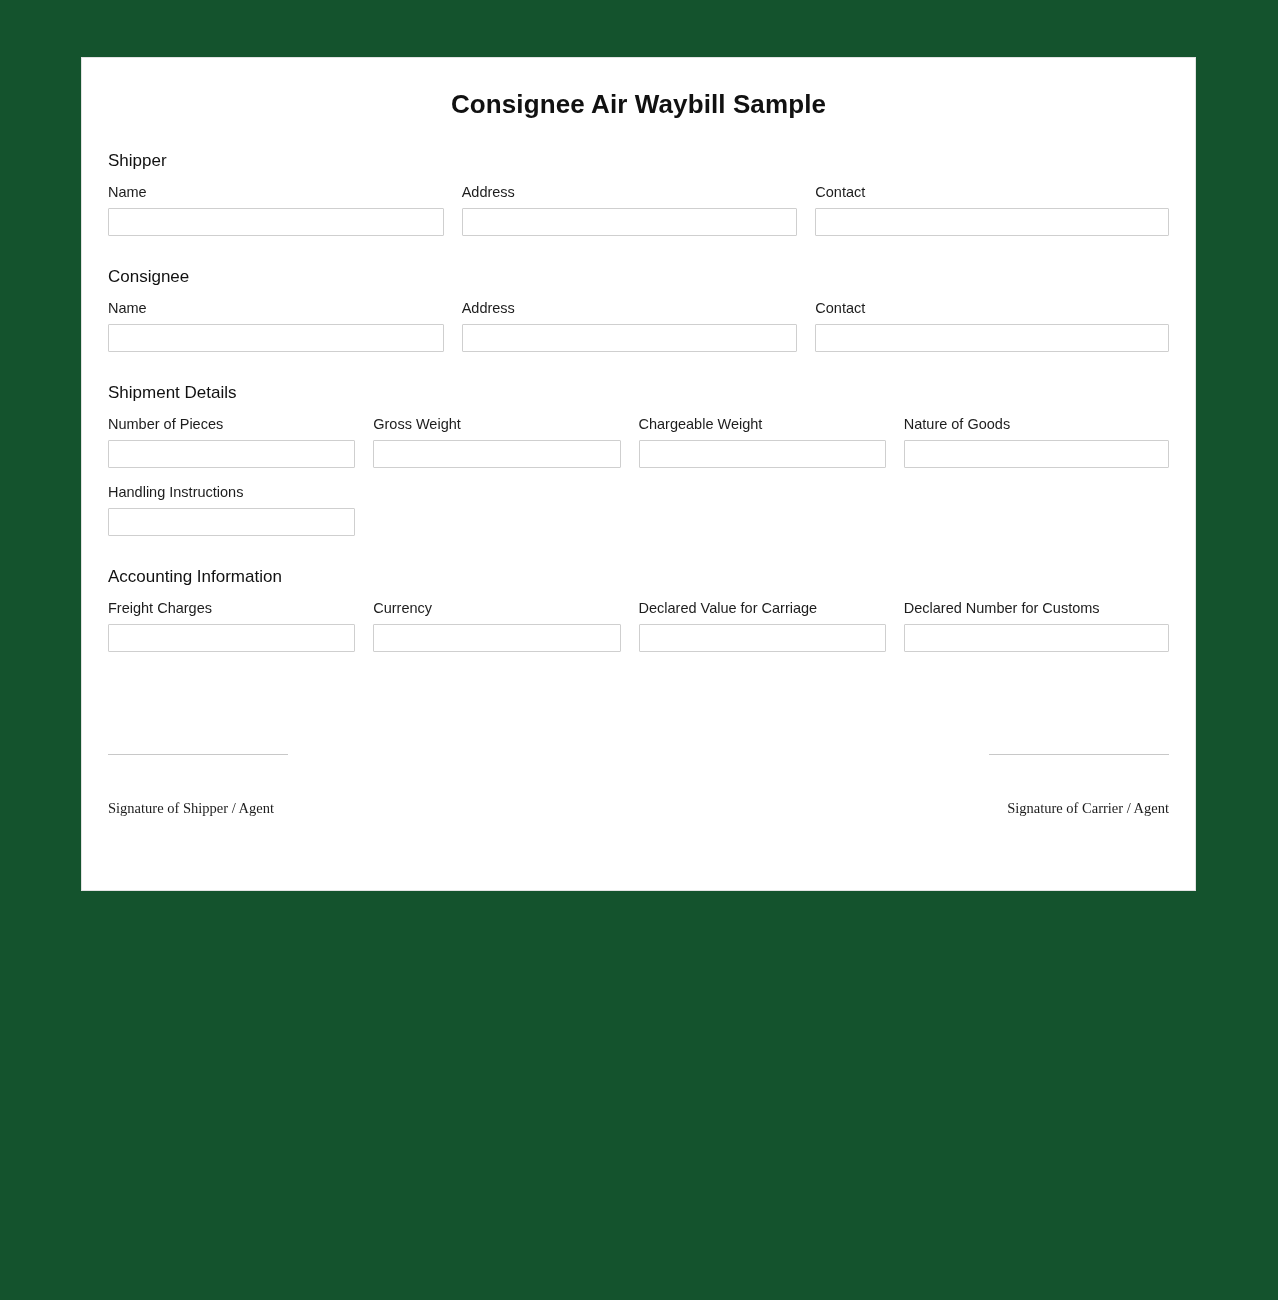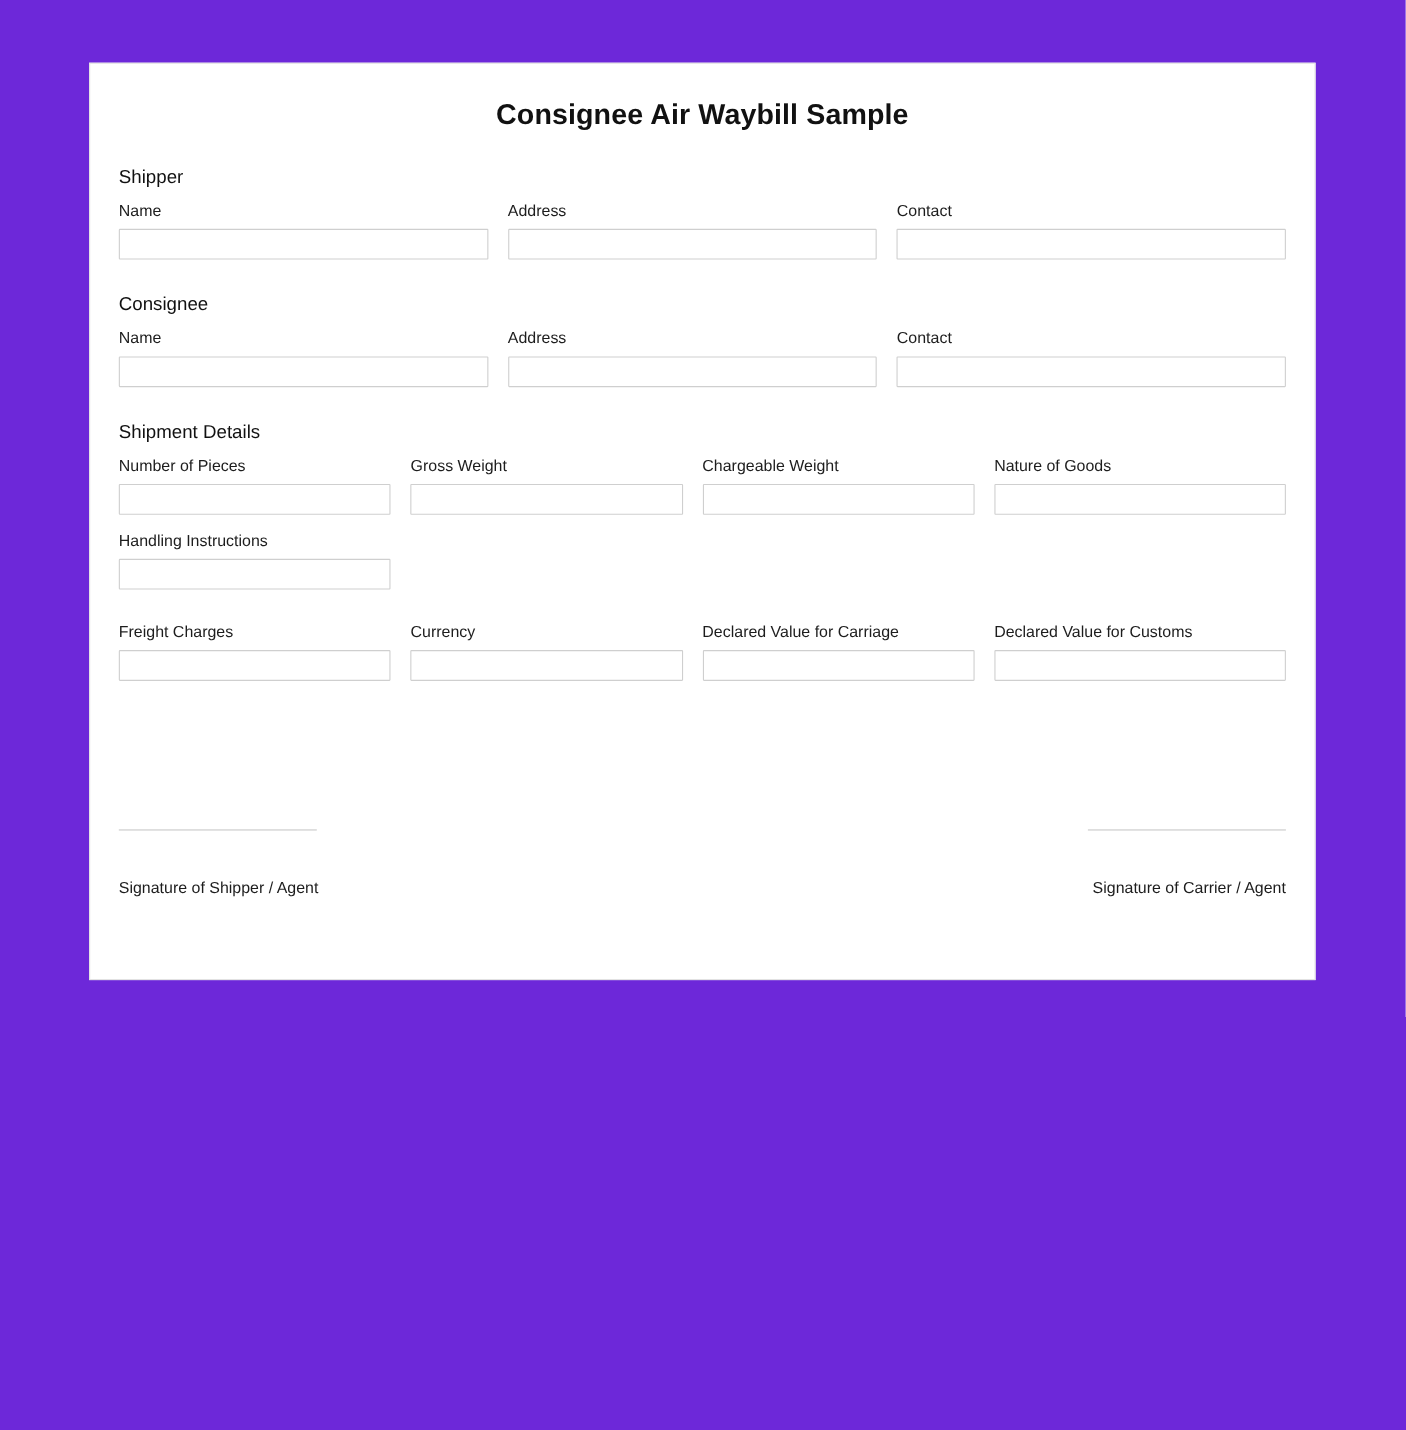--- a/index.html
+++ b/index.html
@@ -13,21 +13,21 @@
     height: 1300px;
     font-family: "Liberation Sans", sans-serif;
     color: #1a1a1a;
     -webkit-font-smoothing: antialiased;
   }
 
   .page {
     position: relative;
     width: 1278px;
     height: 1300px;
-    background: #6d28d9;
+    background: #14532d;
   }
 
   
   .card {
     position: absolute;
     left: 81px;
     top: 57px;
     width: 1115px;
     height: 834px;
     background: #ffffff;
@@ -117,20 +117,21 @@
     position: absolute;
     left: 26px;
     right: 26px;
     bottom: 16px;
     height: 120px;
   }
   .signature-row {
     display: flex;
     justify-content: space-between;
     align-items: flex-start;
+    font-family: Liberation Serif, serif;
   }
   .signature-block { width: 260px; }
   .signature-block.right { text-align: right; }
 
   .signature-line {
     height: 0;
     border-top: 1px solid #c8c8c8;
     width: 180px;
     margin-bottom: 44px;
   }
@@ -217,35 +218,36 @@
           <div class="field">
             <label class="field-label">Handling Instructions</label>
             <input class="field-input" type="text" placeholder="" style="">
           </div>
           <div class="field blank"></div>
           <div class="field blank"></div>
         </div>
       </div>
 
       <div class="section mt-section">
+        <h2 class="section-heading">Accounting Information</h2>
         <div class="field-row cols4 mt-after-head">
           <div class="field">
             <label class="field-label">Freight Charges</label>
             <input class="field-input" type="text" placeholder="" style="">
           </div>
           <div class="field">
             <label class="field-label">Currency</label>
             <input class="field-input" type="text" placeholder="" style="">
           </div>
           <div class="field">
             <label class="field-label">Declared Value for Carriage</label>
             <input class="field-input" type="text" placeholder="" style="">
           </div>
           <div class="field">
-            <label class="field-label">Declared Value for Customs</label>
+            <label class="field-label">Declared Number for Customs</label>
             <input class="field-input" type="text" placeholder="" style="">
           </div>
         </div>
       </div>
 
       <div class="signature-area">
         <div class="signature-row">
           <div class="signature-block left">
             <div class="signature-line"></div>
             <div class="signature-caption">Signature of Shipper / Agent</div>

